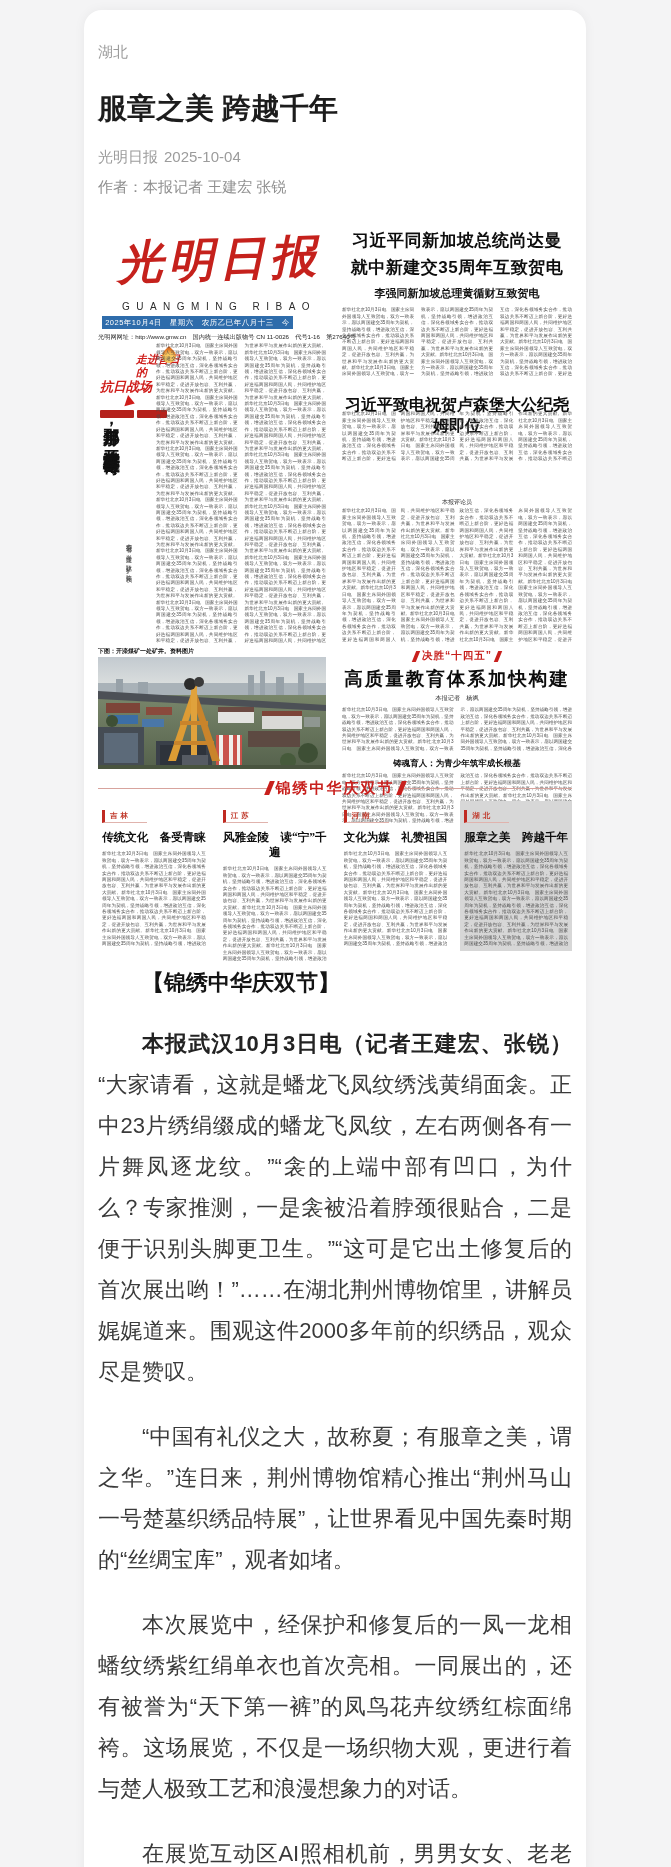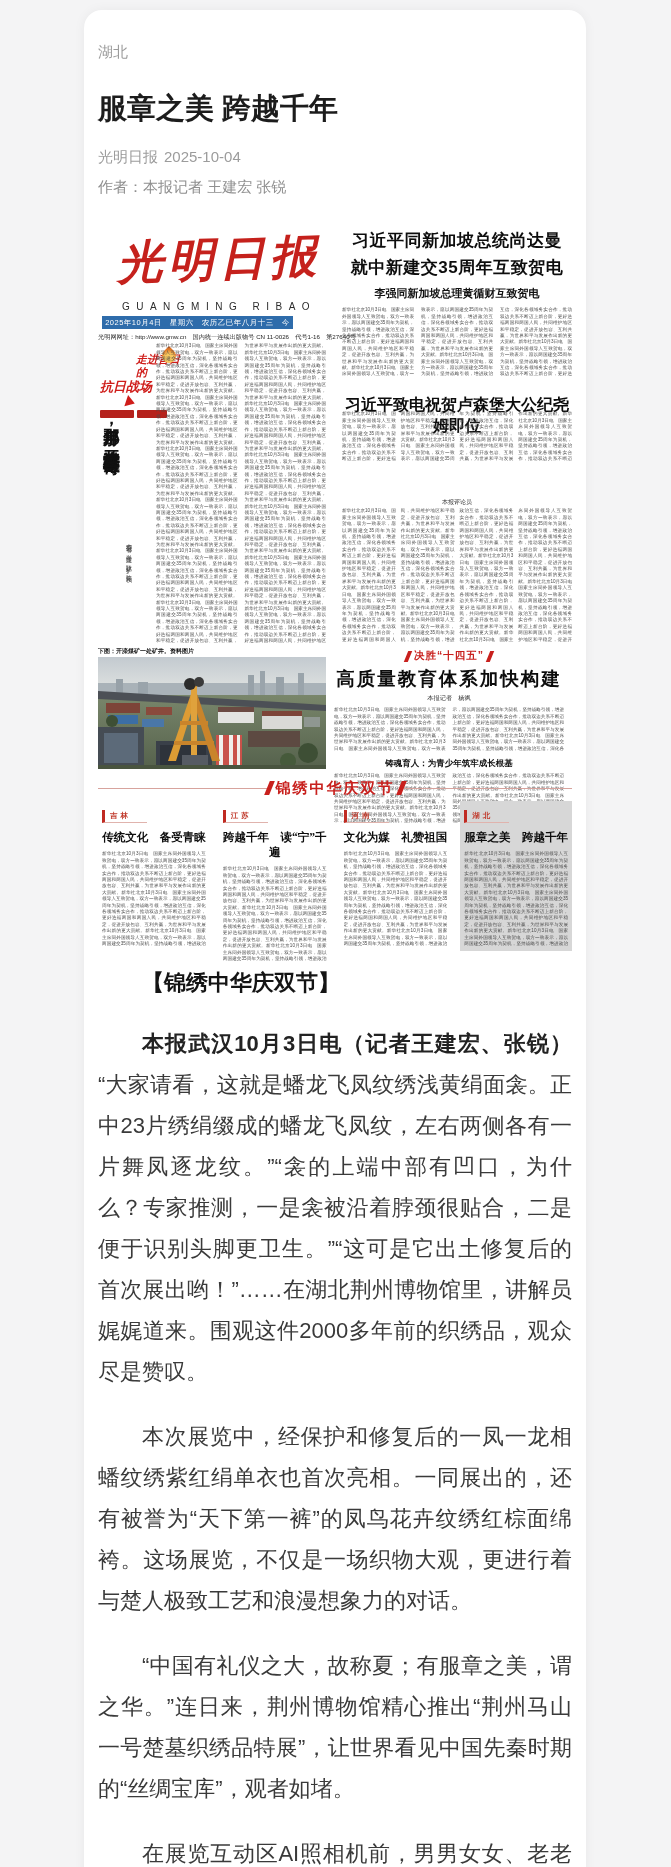--- a/index.html
+++ b/index.html
@@ -51,21 +51,21 @@
   .np-left-micro{left:58px;top:122px;width:170px;height:302px;column-count:2;}
   .np-photo-caption{left:0;top:426px;width:228px;font-size:6px;font-weight:700;color:#111;}
   .np-photo{left:0;top:436px;width:228px;height:112px;overflow:hidden;}
   .np-story2-head{left:244px;top:166px;width:230px;text-align:center;font-weight:800;
     font-size:16px;color:#0c0c0c;}
   .np-story2-micro{left:244px;top:190px;width:230px;height:56px;column-count:4;column-gap:5px;}
   .np-story3-head{left:244px;top:252px;width:230px;text-align:center;font-weight:800;
     font-size:17px;letter-spacing:1px;color:#0c0c0c;}
   .np-story3-by{left:244px;top:277px;width:230px;text-align:center;font-size:6px;color:#333;}
   .np-story3-micro{left:244px;top:287px;width:230px;height:138px;column-count:4;column-gap:5px;}
-  .np-edu{left:236px;top:428px;width:230px;}
+  .np-edu{left:244px;top:428px;width:230px;}
   .slash-row{display:flex;align-items:center;justify-content:center;gap:4px;}
   .slash{display:inline-block;width:4px;height:11px;background:#c8201d;transform:skewX(-22deg);}
   .slash.tall{height:14px;width:5px;}
   .np-edu-tag{font-size:10.5px;font-weight:800;color:#c8201d;letter-spacing:1px;}
   .np-edu-head{margin-top:3px;text-align:center;font-size:18.5px;font-weight:800;
     letter-spacing:2px;color:#0c0c0c;}
   .np-edu-by{margin-top:3px;text-align:center;font-size:6.2px;color:#333;}
   .np-edu-micro-a{margin-top:4px;height:48px;column-count:2;}
   .np-edu-subhead{margin:3px 0;text-align:center;font-size:8.5px;font-weight:800;color:#111;}
   .np-edu-micro-b{height:52px;column-count:2;}
@@ -214,39 +214,39 @@
       </div>
 
       <div class="abs np-regional">
         <div class="np-col">
           <span class="np-col-label">吉林</span>
           <div class="np-col-head serif">传统文化　备受青睐</div>
           <div class="micro np-col-micro">新华社北京10月3日电　国家主席同外国领导人互致贺电，双方一致表示，愿以两国建交35周年为契机，坚持战略引领，增进政治互信，深化各领域务实合作，推动双边关系不断迈上新台阶，更好造福两国和两国人民，共同维护地区和平稳定，促进开放包容、互利共赢，为世界和平与发展作出新的更大贡献。新华社北京10月3日电　国家主席同外国领导人互致贺电，双方一致表示，愿以两国建交35周年为契机，坚持战略引领，增进政治互信，深化各领域务实合作，推动双边关系不断迈上新台阶，更好造福两国和两国人民，共同维护地区和平稳定，促进开放包容、互利共赢，为世界和平与发展作出新的更大贡献。新华社北京10月3日电　国家主席同外国领导人互致贺电，双方一致表示，愿以两国建交35周年为契机，坚持战略引领，增进政治互信，深化各领域务实合作，推动双边关系不断迈上新台阶，更好造福两国和两国人民，共同维护地区和平稳定，促进开放包容、互利共赢，为世界和平与发展作出新的更大贡献。新华社北京10月3日电　国家主席同外国领导人互致贺电，双方一致表示，愿以两国建交35周年为契机，坚持战略引领，增进政治互信，深化各领域务实合作，推动双边关系不断迈上新台阶，更好造福两国和两国人民，共同维护地区和平稳定，促进开放包容、互利共赢，为世界和平与发展作出新的更大贡献。</div>
         </div>
         <div class="np-col">
           <span class="np-col-label">江苏</span>
-          <div class="np-col-head serif">跨越千年　读“宁”千遍</div>
+          <div class="np-col-head serif">风雅金陵　读“宁”千遍</div>
           <div class="micro np-col-micro">新华社北京10月3日电　国家主席同外国领导人互致贺电，双方一致表示，愿以两国建交35周年为契机，坚持战略引领，增进政治互信，深化各领域务实合作，推动双边关系不断迈上新台阶，更好造福两国和两国人民，共同维护地区和平稳定，促进开放包容、互利共赢，为世界和平与发展作出新的更大贡献。新华社北京10月3日电　国家主席同外国领导人互致贺电，双方一致表示，愿以两国建交35周年为契机，坚持战略引领，增进政治互信，深化各领域务实合作，推动双边关系不断迈上新台阶，更好造福两国和两国人民，共同维护地区和平稳定，促进开放包容、互利共赢，为世界和平与发展作出新的更大贡献。新华社北京10月3日电　国家主席同外国领导人互致贺电，双方一致表示，愿以两国建交35周年为契机，坚持战略引领，增进政治互信，深化各领域务实合作，推动双边关系不断迈上新台阶，更好造福两国和两国人民，共同维护地区和平稳定，促进开放包容、互利共赢，为世界和平与发展作出新的更大贡献。新华社北京10月3日电　国家主席同外国领导人互致贺电，双方一致表示，愿以两国建交35周年为契机，坚持战略引领，增进政治互信，深化各领域务实合作，推动双边关系不断迈上新台阶，更好造福两国和两国人民，共同维护地区和平稳定，促进开放包容、互利共赢，为世界和平与发展作出新的更大贡献。</div>
         </div>
         <div class="np-col">
           <span class="np-col-label">河南</span>
           <div class="np-col-head serif">文化为媒　礼赞祖国</div>
           <div class="micro np-col-micro">新华社北京10月3日电　国家主席同外国领导人互致贺电，双方一致表示，愿以两国建交35周年为契机，坚持战略引领，增进政治互信，深化各领域务实合作，推动双边关系不断迈上新台阶，更好造福两国和两国人民，共同维护地区和平稳定，促进开放包容、互利共赢，为世界和平与发展作出新的更大贡献。新华社北京10月3日电　国家主席同外国领导人互致贺电，双方一致表示，愿以两国建交35周年为契机，坚持战略引领，增进政治互信，深化各领域务实合作，推动双边关系不断迈上新台阶，更好造福两国和两国人民，共同维护地区和平稳定，促进开放包容、互利共赢，为世界和平与发展作出新的更大贡献。新华社北京10月3日电　国家主席同外国领导人互致贺电，双方一致表示，愿以两国建交35周年为契机，坚持战略引领，增进政治互信，深化各领域务实合作，推动双边关系不断迈上新台阶，更好造福两国和两国人民，共同维护地区和平稳定，促进开放包容、互利共赢，为世界和平与发展作出新的更大贡献。新华社北京10月3日电　国家主席同外国领导人互致贺电，双方一致表示，愿以两国建交35周年为契机，坚持战略引领，增进政治互信，深化各领域务实合作，推动双边关系不断迈上新台阶，更好造福两国和两国人民，共同维护地区和平稳定，促进开放包容、互利共赢，为世界和平与发展作出新的更大贡献。</div>
         </div>
         <div class="np-col hl">
           <span class="np-col-label">湖北</span>
           <div class="np-col-head serif">服章之美　跨越千年</div>
           <div class="micro np-col-micro">新华社北京10月3日电　国家主席同外国领导人互致贺电，双方一致表示，愿以两国建交35周年为契机，坚持战略引领，增进政治互信，深化各领域务实合作，推动双边关系不断迈上新台阶，更好造福两国和两国人民，共同维护地区和平稳定，促进开放包容、互利共赢，为世界和平与发展作出新的更大贡献。新华社北京10月3日电　国家主席同外国领导人互致贺电，双方一致表示，愿以两国建交35周年为契机，坚持战略引领，增进政治互信，深化各领域务实合作，推动双边关系不断迈上新台阶，更好造福两国和两国人民，共同维护地区和平稳定，促进开放包容、互利共赢，为世界和平与发展作出新的更大贡献。新华社北京10月3日电　国家主席同外国领导人互致贺电，双方一致表示，愿以两国建交35周年为契机，坚持战略引领，增进政治互信，深化各领域务实合作，推动双边关系不断迈上新台阶，更好造福两国和两国人民，共同维护地区和平稳定，促进开放包容、互利共赢，为世界和平与发展作出新的更大贡献。新华社北京10月3日电　国家主席同外国领导人互致贺电，双方一致表示，愿以两国建交35周年为契机，坚持战略引领，增进政治互信，深化各领域务实合作，推动双边关系不断迈上新台阶，更好造福两国和两国人民，共同维护地区和平稳定，促进开放包容、互利共赢，为世界和平与发展作出新的更大贡献。</div>
         </div>
       </div>
     </figure>
 
     <div class="section-tag">【锦绣中华庆双节】</div>
     <div class="article">
       <p><b>本报武汉10月3日电（记者王建宏、张锐）</b><span>“大家请看，这就是蟠龙飞凤纹绣浅黄绢面衾。正中23片绣绢缀成的蟠龙飞凤纹，左右两侧各有一片舞凤逐龙纹。”“衾的上端中部有凹口，为什么？专家推测，一是衾被沿着脖颈很贴合，二是便于识别头脚更卫生。”“这可是它出土修复后的首次展出哟！”……在湖北荆州博物馆里，讲解员娓娓道来。围观这件2000多年前的织绣品，观众尽是赞叹。</span></p>
+      <p>“中国有礼仪之大，故称夏；有服章之美，谓之华。”连日来，荆州博物馆精心推出“荆州马山一号楚墓织绣品特展”，让世界看见中国先秦时期的“丝绸宝库”，观者如堵。</p>
       <p>本次展览中，经保护和修复后的一凤一龙相蟠纹绣紫红绢单衣也首次亮相。一同展出的，还有被誉为“天下第一裤”的凤鸟花卉纹绣红棕面绵袴。这场展览，不仅是一场织物大观，更进行着与楚人极致工艺和浪漫想象力的对话。</p>
-      <p>“中国有礼仪之大，故称夏；有服章之美，谓之华。”连日来，荆州博物馆精心推出“荆州马山一号楚墓织绣品特展”，让世界看见中国先秦时期的“丝绸宝库”，观者如堵。</p>
       <p>在展览互动区AI照相机前，男男女女、老老少少的观众排队拍照，挑选心仪的古代服饰，留下独属于自己的“楚锦华章”。</p>
 
     </div>
 
   </div>
 </div>
 
 </body></html>

